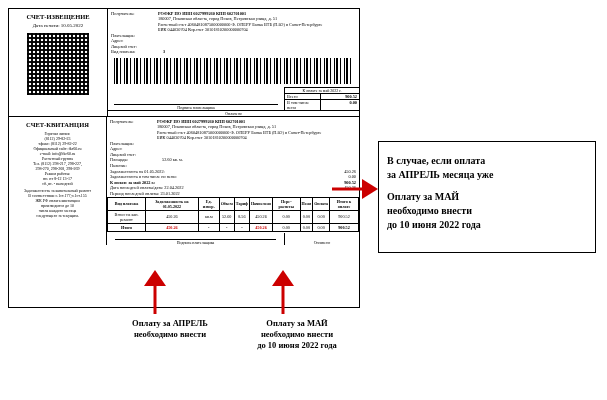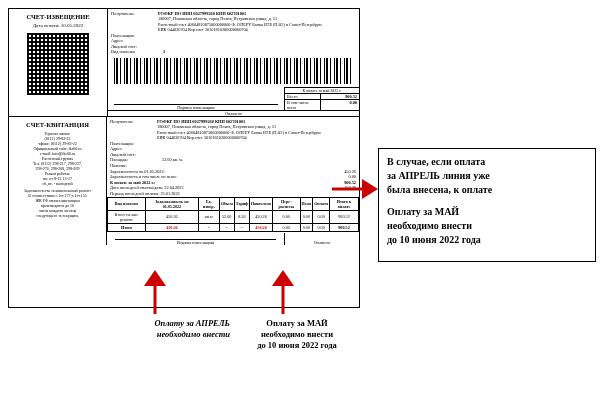--- a/index.html
+++ b/index.html
@@ -42,26 +42,26 @@
   .tot .val{width:34px;text-align:right;padding:0 2px;}
   
   table.mt{border-collapse:collapse;width:100%;font-size:4.2px;}
   table.mt td,table.mt th{border:1px solid #000;padding:1px 1px;text-align:center;vertical-align:middle;}
   table.mt th{font-weight:bold;font-size:4.1px;line-height:5px;}
   .redb{color:#cc0000;font-weight:bold;}
   
   .note{position:absolute;font-family:"Liberation Serif",serif;font-weight:bold;color:#000;}
   .arrowwrap{position:absolute;}
   .callout{
-    position:absolute;left:378px;top:148px;width:218px;
-    border:1px solid #000;box-sizing:border-box;padding:6px 8px;
+    position:absolute;left:378px;top:141px;width:218px;
+    border:1px solid #000;box-sizing:border-box;padding:12px 8px;
     font-size:10px;line-height:14px;font-weight:bold;
   }
   .callout .small{font-weight:normal;font-size:8px;}
-  .ann1{left:110px;top:318px;width:120px;text-align:right;font-size:8.5px;line-height:11px;font-style:italic;}
+  .ann1{left:110px;top:318px;width:120px;text-align:center;font-size:8.5px;line-height:11px;}
   .ann2{left:238px;top:318px;width:118px;text-align:center;font-size:8.5px;line-height:11px;}
   svg{display:block;}
 </style>
 </head>
 <body>
 
 <div class="doc">
 
   <div class="half bb" style="height:108px;">
     <div class="leftcol">
@@ -266,20 +266,19 @@
   <div>необходимо внести</div>
 </div>
 <div class="note ann2">
   <div>Оплату за МАЙ</div>
   <div>необходимо внести</div>
   <div>до 10 июня 2022 года</div>
 </div>
 
 <div class="callout">
   <div>В случае, если оплата</div>
-  <div>за АПРЕЛЬ линия уже</div>
-  <div>была внесена, к оплате</div>
+  <div>за АПРЕЛЬ месяца уже</div>
   <div style="height:8px;"></div>
   <div>Оплату за МАЙ</div>
   <div>необходимо внести</div>
   <div>до 10 июня 2022 года</div>
   <div style="height:8px;"></div>
 </div>
 
 </body></html>

